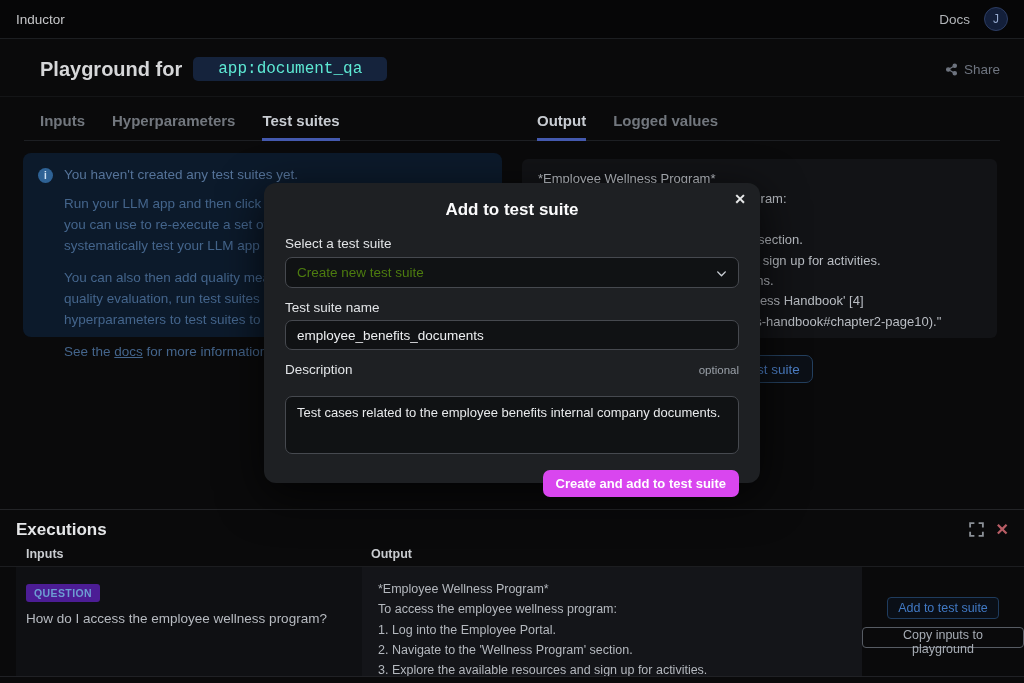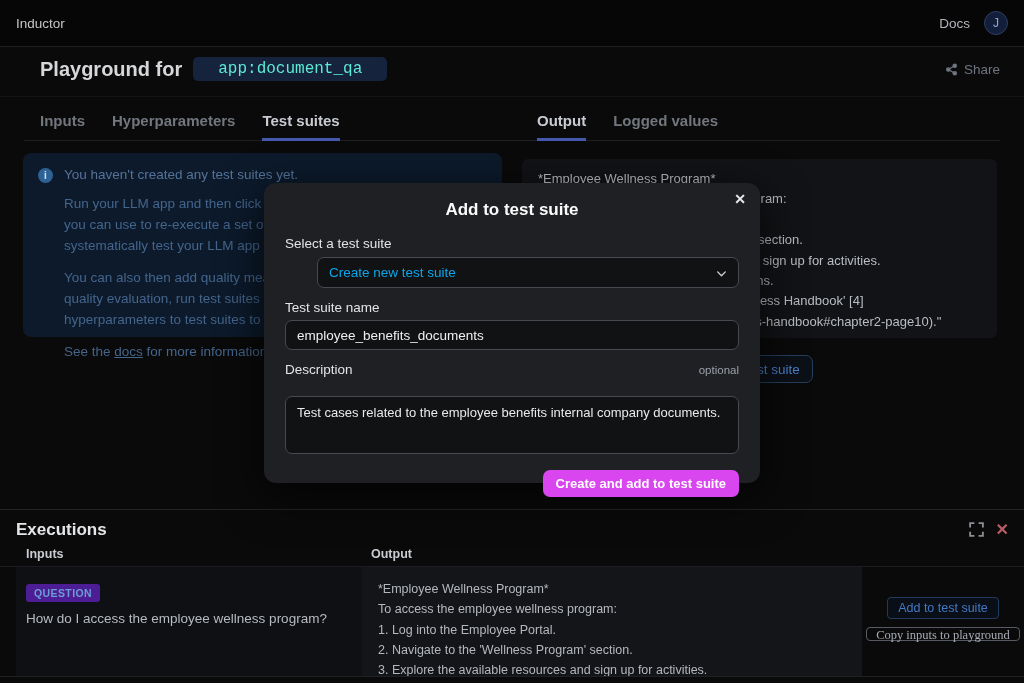--- a/index.html
+++ b/index.html
@@ -3,21 +3,21 @@
 <meta charset="utf-8">
 <style>
   * { margin:0; padding:0; box-sizing:border-box; }
   html,body { width:1024px; height:683px; }
   body {
     position:relative; overflow:hidden;
     background:#0a0a0b; color:#c9ccd1;
     font-family:"Liberation Sans", sans-serif;
   }
   
-  .topbar { position:absolute; top:0; left:0; right:0; height:47px;
+  .topbar { position:absolute; top:0; left:0; right:0; height:39px;
     background:#060607; border-bottom:1px solid #1c1e21;
     display:flex; align-items:center; padding:0 16px; }
   .brand { color:#c6c7c9; font-size:13.5px; }
   .topbar-right { margin-left:auto; display:flex; align-items:center; gap:14px; }
   .docs { color:#b2b5b9; font-size:13.5px; cursor:pointer; }
   .avatar { width:24px; height:24px; border-radius:50%; background:#131f3a;
     border:1px solid #2d3d63; color:#96aacf; font-size:12px;
     display:flex; align-items:center; justify-content:center; cursor:pointer; }
   
   .header { position:absolute; top:42px; left:0; right:0; height:55px;
@@ -70,38 +70,38 @@
   .q-badge { display:inline-block; background:#4c1d95; color:#6d9dd3;
     font-size:10.5px; font-weight:bold; letter-spacing:.4px; padding:3px 8px; border-radius:3px; }
   .q-text { margin-top:9px; color:#b7bbc1; font-size:13.5px; }
   .cell-output { width:500px; background:#141519; padding:12px 16px 0; font-size:12.5px; color:#b4b8be; }
   .out2-line { line-height:20.3px; white-space:nowrap; overflow:hidden; }
   .cell-actions { flex:1; display:flex; flex-direction:column; align-items:center;
     padding-top:30px; gap:8px; }
   .btn-outline-blue { height:22px; padding:0 10px; font-size:12.5px; color:#4179c4;
     border:1px solid #1f3c5e; background:rgba(10,20,35,.5); border-radius:4px;
     cursor:pointer; font-family:inherit; }
-  .btn-outline-gray { height:14px; padding:0 9px; font-size:12.5px; color:#a7adb5;
+  .btn-outline-gray { height:21px; padding:0 9px; font-size:12.5px; color:#a7adb5;
     border:1px solid #565b63; background:transparent; border-radius:4px;
-    cursor:pointer; font-family:Liberation Serif, serif; }
+    cursor:pointer; font-family:Liberation Sans, sans-serif; }
   .exec-bottom-divider { position:absolute; top:166px; left:0; right:0; height:1px; background:#202125; }
   
   .modal { position:absolute; left:264px; top:183px; width:496px; height:300px;
     background:#1e2023; border-radius:12px; box-shadow:0 12px 45px rgba(0,0,0,.75);
     padding:14px 21px 0; z-index:20; }
   .modal-close { position:absolute; right:14px; top:8px; color:#e8e9ea;
     font-size:14px; font-weight:bold; cursor:pointer; }
   .modal-title { text-align:center; color:#fbfbfc; font-size:17px; font-weight:bold; margin-top:3px; }
   .m-label { color:#e2e4e7; font-size:13.5px; }
   .m-label.first { margin-top:16px; }
   .m-label-row { display:flex; justify-content:space-between; align-items:baseline; margin-top:12px; }
   .optional { color:#9aa0a8; font-size:11.5px; }
   .m-select { margin-top:6px; height:31px; background:#101214; border:1px solid #46494f;
     border-radius:7px; display:flex; align-items:center; padding:0 11px;
-    color:#0ea5e9; font-size:13.5px; position:relative; cursor:pointer;margin-left:32px; }
+    color:#4d7c0f; font-size:13.5px; position:relative; cursor:pointer; }
   .m-select .chev { position:absolute; right:10px; top:9px; }
   .m-label.second { margin-top:12px; }
   .m-input { margin-top:5px; width:100%; height:30px; background:#101214;
     border:1px solid #46494f; border-radius:7px; color:#edeff1; font-size:13.5px;
     padding:0 11px; font-family:inherit; }
   .m-textarea { margin-top:19px; width:100%; height:58px; background:#101214;
     border:1px solid #46494f; border-radius:7px; color:#e8eaec; font-size:13px;
     padding:7px 11px; resize:none; font-family:inherit; line-height:17px; }
   .m-btn-row { display:flex; justify-content:flex-end; margin-top:12px; }
   .m-submit { background:#d946ef; color:#fff; font-size:13px; font-weight:bold;

